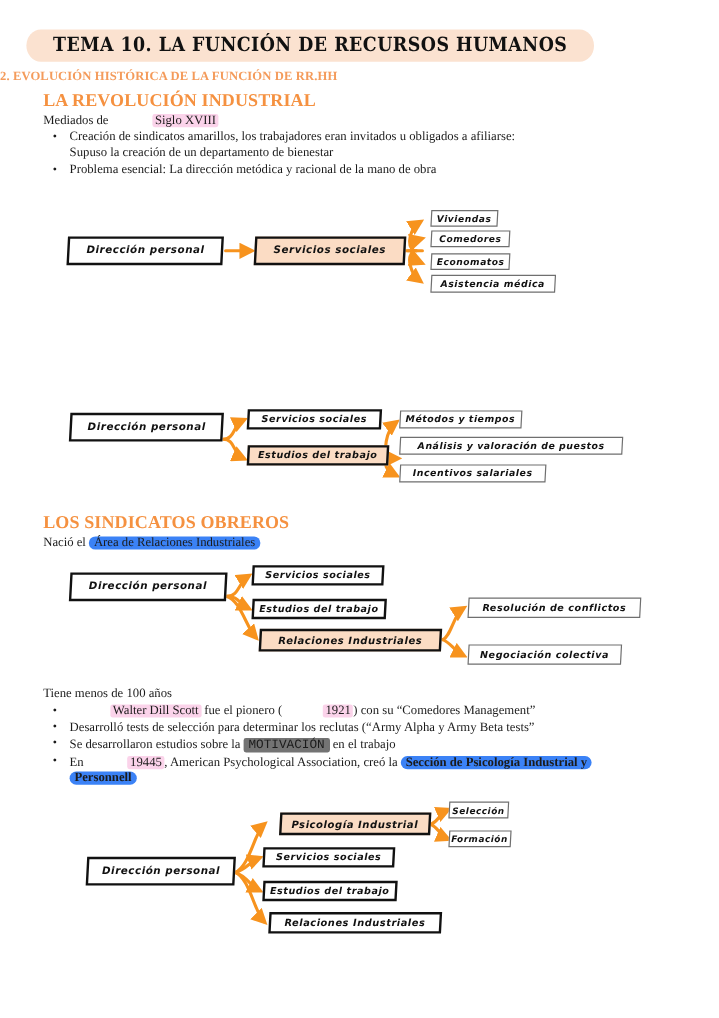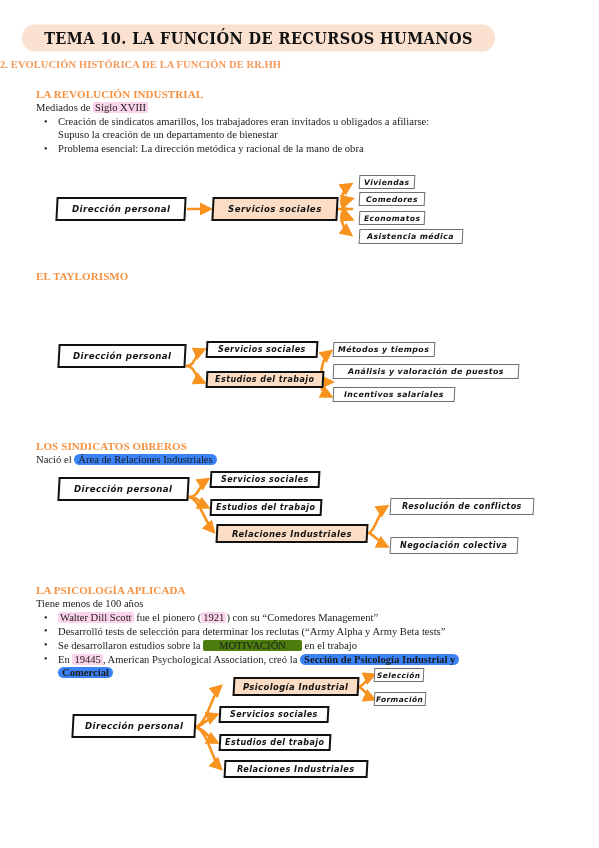--- a/index.html
+++ b/index.html
@@ -35,46 +35,46 @@
     font-size:10.5px;
     font-family:"Liberation Serif", serif;
     letter-spacing:.1px;
   }
 
   
   .sec{position:absolute;left:36px;width:540px;}
   .sec-h{
     color:#f59140;
     font-weight:bold;
-    font-size:11px;
+    font-size:15px;
     font-family:"Liberation Serif", serif;
     letter-spacing:.1px;
-    margin:12px 0 1px 0;
+    margin:0 0 1px 0;
   }
   .lead{
     font-size:10.6px;
     line-height:13px;
     margin:0 0 1px 0;
   }
   ul.bl{margin:0;padding:0;list-style:none;}
   ul.bl li{
     position:relative;
     padding-left:22px;
     font-size:10.6px;
     line-height:13.4px;
     margin-bottom:.5px;
   }
   ul.bl li:before{
     content:"•";
     position:absolute;left:8px;top:-0.5px;
     font-size:10px;
   }
-  .hl-pink{background:#fbd3ea;border-radius:2px;padding:0 2px;}
+  .hl-pink{background:#fbd3ea;border-radius:2px;padding:0 2px;margin-left:34px;}
   .hl-peach{background:#3b82f6;border-radius:6px;padding:0 4px;}
-  .hl-gray{background:#4d7c0f;border-radius:2px;padding:0 16px;}
+  .hl-gray{background:#737373;border-radius:2px;padding:0 4px;font-family:Liberation Mono, monospace;}
   .b{font-weight:bold;}
 
   
   .diagram{position:absolute;left:0;top:0;width:599px;}
   .node{
     position:absolute;
     box-sizing:border-box;
     background:#ffffff;
     border:2.4px solid #111;
     font-family:"DejaVu Sans", sans-serif;
@@ -114,44 +114,42 @@
     <ul class="bl">
       <li>
         <span>Creación de sindicatos amarillos, los trabajadores eran invitados u obligados a afiliarse:</span><br>
         <span>Supuso la creación de un departamento de bienestar</span>
       </li>
       <li>Problema esencial: La dirección metódica y racional de la mano de obra</li>
     </ul>
   </div>
 
   <div class="sec" style="top:258px;">
-    <div class="sec-h">EL TAYLORISMO</div>
   </div>
 
   <div class="sec" style="top:428px;">
     <div class="sec-h">LOS SINDICATOS OBREROS</div>
     <div class="lead">
       <span>Nació el </span><span class="hl-peach">Área de Relaciones Industriales</span>
     </div>
   </div>
 
   <div class="sec" style="top:572px;">
-    <div class="sec-h">LA PSICOLOGÍA APLICADA</div>
     <div class="lead">Tiene menos de 100 años</div>
     <ul class="bl">
       <li>
         <span class="hl-pink">Walter Dill Scott</span><span> fue el pionero (</span><span class="hl-pink">1921</span><span>) con su “Comedores Management”</span>
       </li>
       <li>Desarrolló tests de selección para determinar los reclutas (“Army Alpha y Army Beta tests”</li>
       <li>
         <span>Se desarrollaron estudios sobre la </span><span class="hl-gray">MOTIVACIÓN</span><span> en el trabajo</span>
       </li>
       <li>
         <span>En </span><span class="hl-pink">19445</span><span>, American Psychological Association, creó la </span><span class="hl-peach b">Sección de Psicología Industrial y</span><br>
-        <span class="hl-peach b">Comercial</span>
+        <span class="hl-peach b">Personnell</span>
       </li>
     </ul>
   </div>
 
   <svg class="wires" viewBox="0 0 599 848">
     <defs>
       <marker id="ah" viewBox="0 0 10 10" refX="7" refY="5" markerWidth="5.2" markerHeight="5.2" orient="auto-start-reverse">
         <path d="M 0 0 L 10 5 L 0 10 z" fill="#f7931e"></path>
       </marker>
     </defs>

